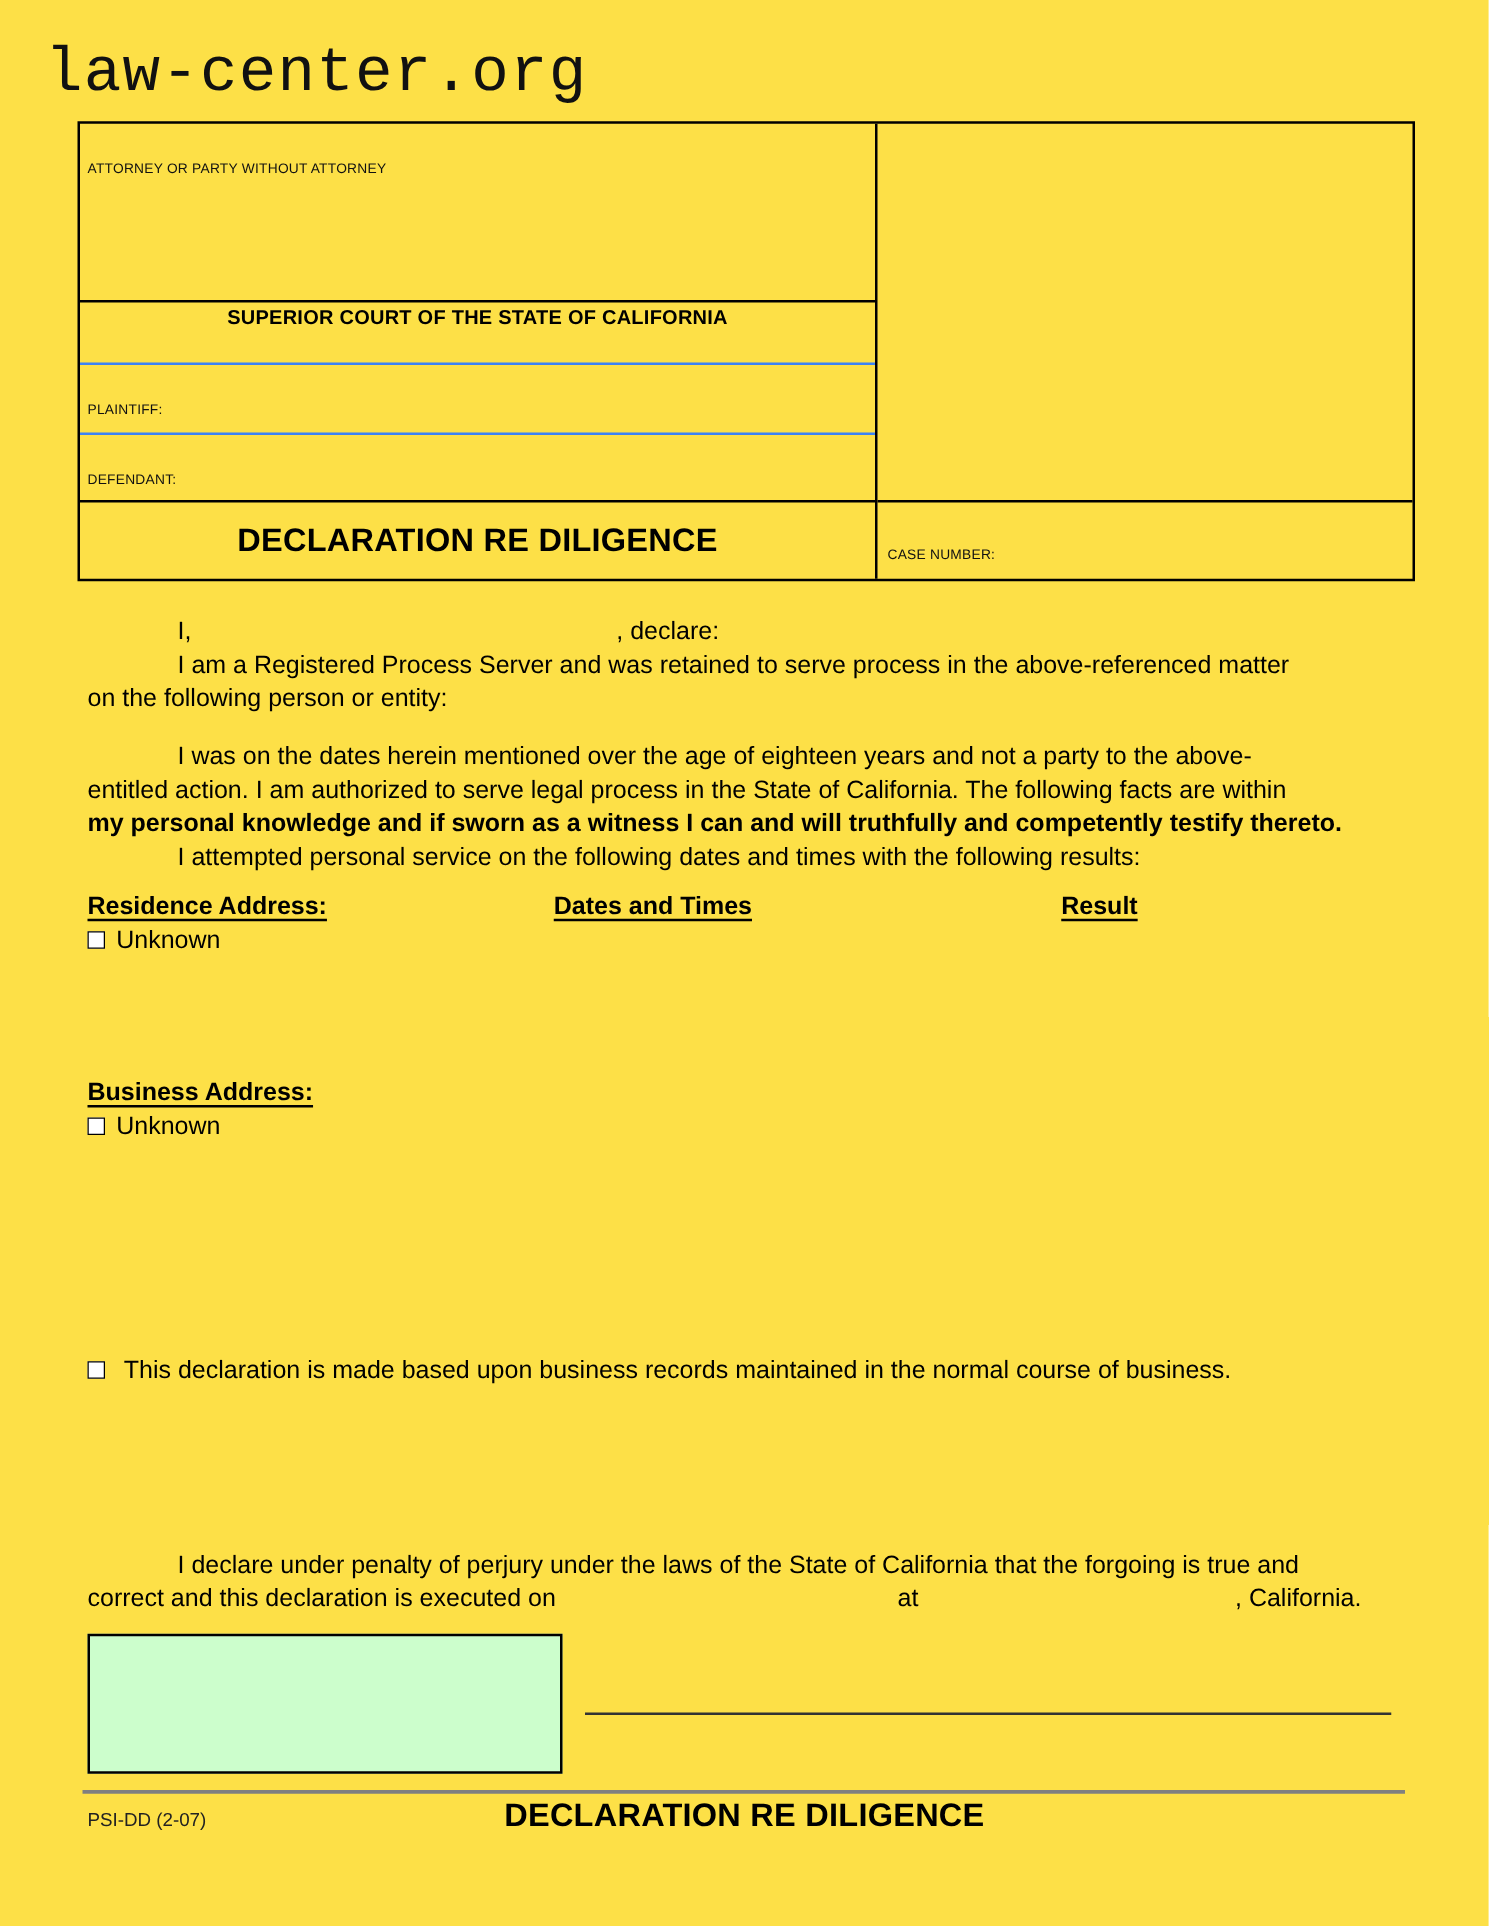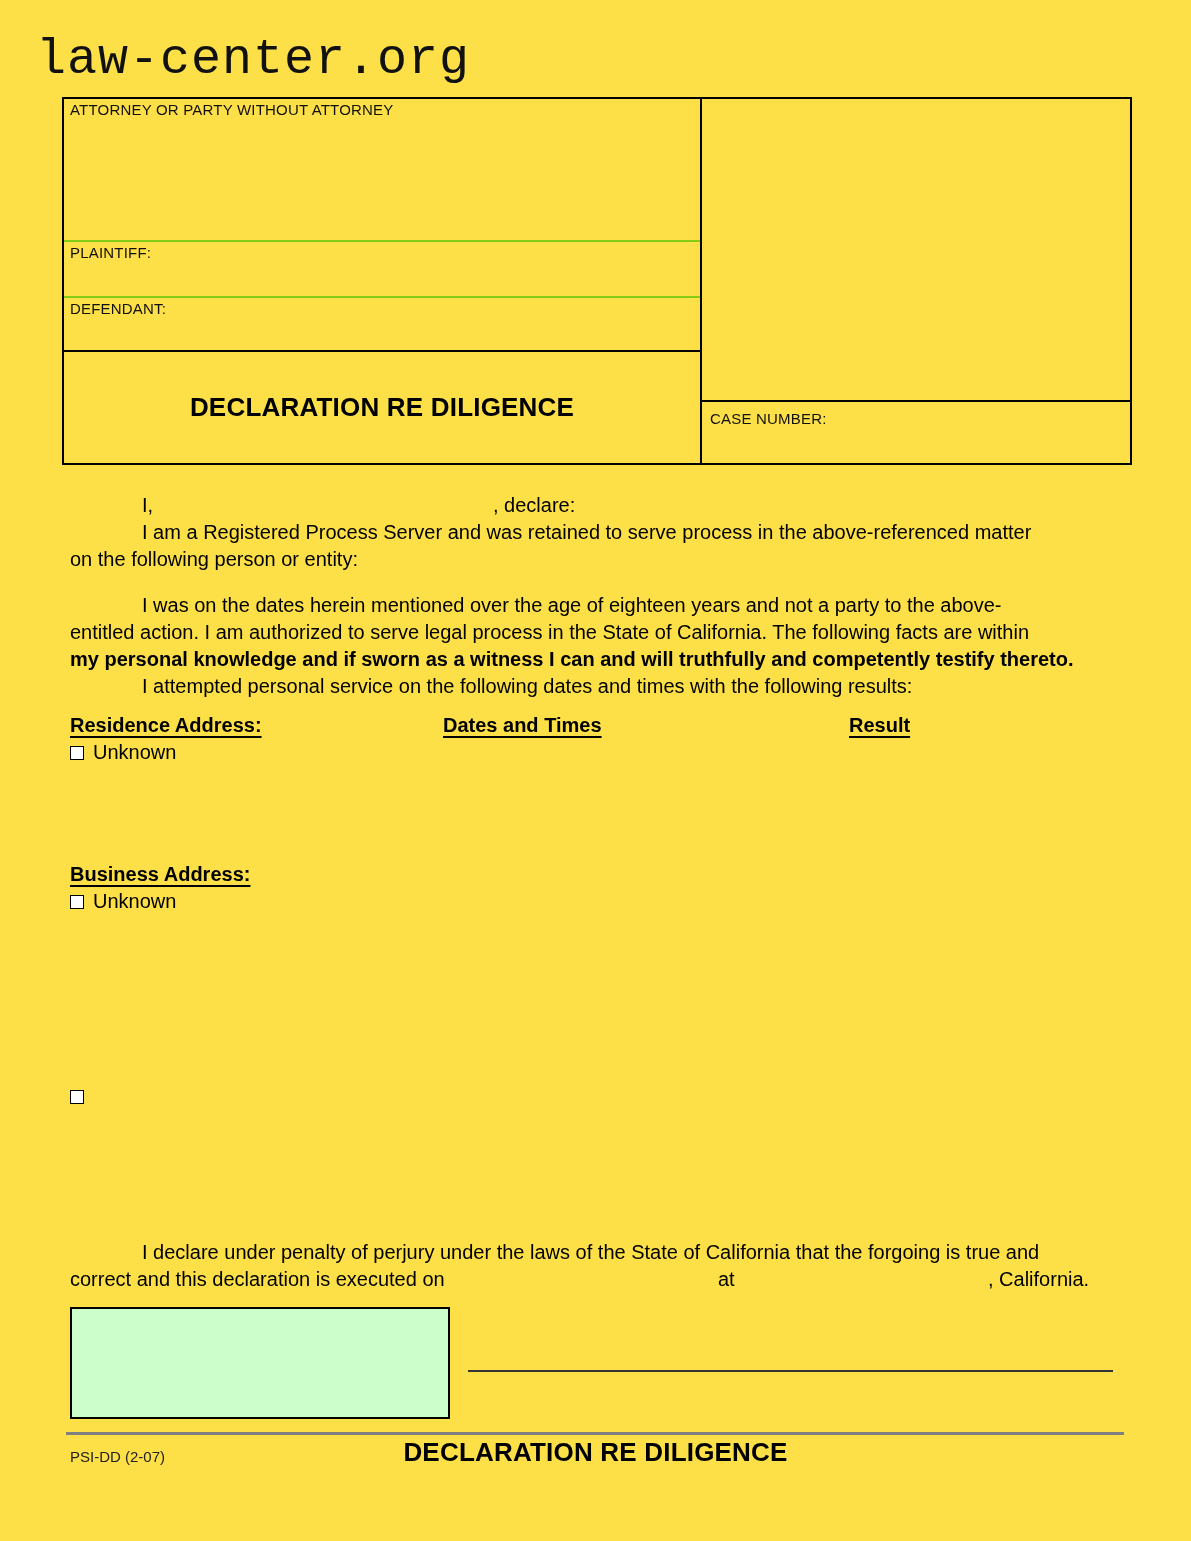--- a/index.html
+++ b/index.html
@@ -13,25 +13,25 @@
     font-family:"Liberation Mono", "DejaVu Sans Mono", monospace;
     font-size:50px; line-height:56px; letter-spacing:1px; color:#111;
   }
   
   .caption {
     position:absolute; left:62px; top:97px; width:1070px; height:368px;
     border:2px solid #000; display:flex;
   }
   .cap-left { width:638px; border-right:2px solid #000; display:flex; flex-direction:column; }
   .cap-right { flex:1; display:flex; flex-direction:column;justify-content:flex-end; }
-  .tiny-label { font-size:15px; letter-spacing:0.2px; color:#111; display:block; }
+  .tiny-label { font-size:11px; letter-spacing:0.2px; color:#111; display:block;margin-top:28px; }
   .attorney-box { height:141px; padding:2px 6px; }
   .court-row { height:50px; border-top:2px solid #000; text-align:center; padding-top:4px; }
   .court-title { font-weight:bold; font-size:16px; letter-spacing:0.2px; }
-  .party-row { height:56px; border-top:2px solid #84cc16; padding:2px 6px; }
+  .party-row { height:56px; border-top:2px solid #3b82f6; padding:2px 6px; }
   .party-row.defendant { height:54px; }
   .title-row {
     flex:1; border-top:2px solid #000; display:flex; align-items:center; justify-content:center;
     font-weight:bold; font-size:26px; letter-spacing:0.2px;
   }
   .court-empty { height:301px; }
   .case-row { flex:1; border-top:2px solid #000; padding:8px 8px; }
   
   .bodyline { position:absolute; font-size:20px; line-height:27px; white-space:nowrap; }
   .col-head {
@@ -61,20 +61,23 @@
 <body>
 
 <div class="page">
 
   <div class="site-logo">law-center.org</div>
 
   <div class="caption">
     <div class="cap-left">
       <div class="attorney-box">
         <span class="tiny-label">ATTORNEY OR PARTY WITHOUT ATTORNEY</span>
+      </div>
+      <div class="court-row">
+        <span class="court-title">SUPERIOR COURT OF THE STATE OF CALIFORNIA</span>
       </div>
       <div class="party-row">
         <span class="tiny-label">PLAINTIFF:</span>
       </div>
       <div class="party-row defendant">
         <span class="tiny-label">DEFENDANT:</span>
       </div>
       <div class="title-row">DECLARATION RE DILIGENCE</div>
     </div>
     <div class="cap-right">
@@ -106,21 +109,21 @@
   </div>
   <div class="field" style="left:70px; top:766px; width:1040px; height:88px;"></div>
 
   <div class="col-head" style="left:70px; top:861px;">Business Address:</div>
   <div class="bodyline" style="left:70px; top:888px;">
     <span class="checkbox"></span><span>Unknown</span>
   </div>
   <div class="field" style="left:70px; top:915px; width:1040px; height:150px;"></div>
 
   <div class="bodyline" style="left:70px; top:1083px;">
-    <span class="checkbox wide-gap"></span>
+    <span class="checkbox wide-gap"></span><span>This declaration is made based upon business records maintained in the normal course of business.</span>
   </div>
 
   <div class="bodyline" style="left:142px; top:1239px;">I declare under penalty of perjury under the laws of the State of California that the forgoing is true and</div>
   <div class="bodyline" style="left:70px; top:1266px;">correct and this declaration is executed on</div>
   <div class="field" style="left:505px; top:1266px; width:200px; height:26px;"></div>
   <div class="bodyline" style="left:718px; top:1266px;">at</div>
   <div class="field" style="left:748px; top:1266px; width:230px; height:26px;"></div>
   <div class="bodyline" style="left:988px; top:1266px;">, California.</div>
 
   <div class="stamp-box"></div>

